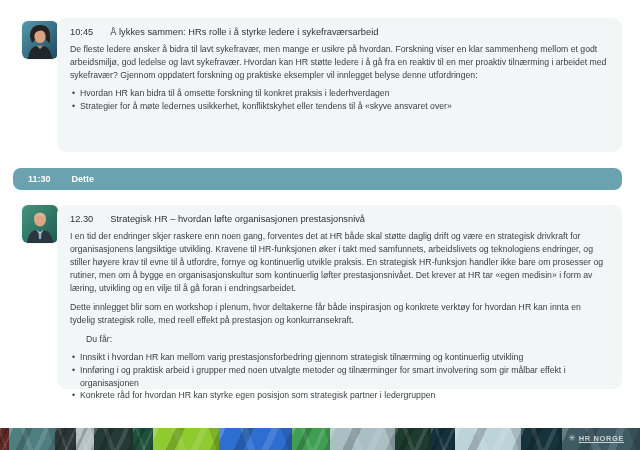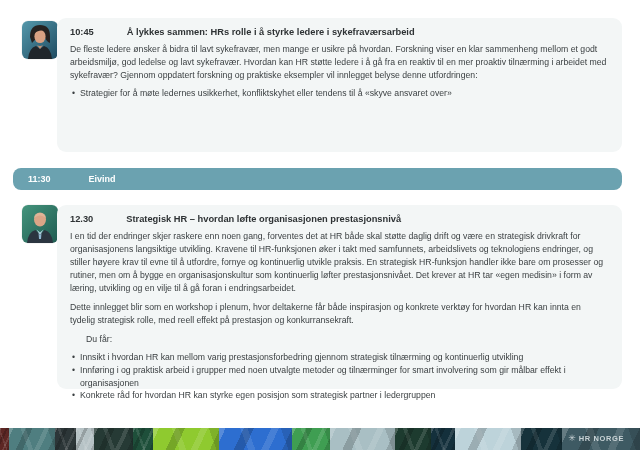--- a/index.html
+++ b/index.html
@@ -9,54 +9,54 @@
     font-family:"Liberation Sans","DejaVu Sans",sans-serif;
     -webkit-font-smoothing:antialiased;
   }
   .card {
     position:absolute; left:57px; width:565px; box-sizing:border-box;
     background:#f3f6f6; border-radius:9px;
     padding:7px 14px 9px 13px; color:#3a3f41;
   }
   .card1 { top:18px; height:134px; }
   .card2 { top:205px; height:184px; }
-  .title-row { display:flex; gap:33px; font-size:9.3px; font-weight:bold; color:#2e3234; margin-top:2px; white-space:nowrap; }
+  .title-row { display:flex; gap:17px; font-size:9.3px; font-weight:normal; color:#2e3234; margin-top:2px; white-space:nowrap; }
   .body-text { font-size:8.7px; line-height:13px; margin:6px 0 0 0; }
   .lead-in { margin-top:6px;padding-left:16px; }
   ul.bullets { list-style:none; margin:5px 0 0 0; padding:0; font-size:8.7px; line-height:12.8px; }
   ul.bullets li { padding-left:10px; position:relative; }
   ul.bullets li::before { content:"\2022"; position:absolute; left:2px; }
   .speaker { margin-top:8px; font-size:8.7px; }
   .speaker .name { font-weight:bold; color:#2e3234; }
   .avatar { position:absolute; left:22px; width:36px; height:38px; border-radius:6px; overflow:hidden; box-shadow:0 0 0 0.5px rgba(0,0,0,.08); }
   .avatar1 { top:21px; }
   .avatar2 { top:205px; }
   .avatar svg { display:block; }
   .lunch-bar {
     position:absolute; left:13px; top:168px; width:609px; height:22px; box-sizing:border-box;
     background:#6ba2b0; border-radius:8px; color:#ffffff; font-weight:bold; font-size:9px;
-    display:flex; align-items:center;gap:17px;
+    display:flex; align-items:center;
   }
   .lunch-time { margin-left:15px; }
   .lunch-label { margin-left:21px; }
   .footer { position:absolute; left:0; bottom:0; width:640px; height:22px; display:flex; }
   .fblock { height:22px; position:relative; }
   .fblock::after {
     content:""; position:absolute; inset:0;
     background:
       linear-gradient(115deg, rgba(255,255,255,.20) 0 8%, rgba(255,255,255,0) 8% 30%, rgba(0,0,0,.18) 30% 42%, rgba(0,0,0,0) 42% 63%, rgba(255,255,255,.12) 63% 72%, rgba(0,0,0,0) 72% 88%, rgba(0,0,0,.15) 88% 100%),
       linear-gradient(250deg, rgba(0,0,0,.12) 0 14%, rgba(0,0,0,0) 14% 55%, rgba(255,255,255,.10) 55% 64%, rgba(0,0,0,0) 64%);
   }
   .footer-logo {
     position:absolute; right:16px; top:6px; z-index:2;
     display:flex; align-items:center; gap:3px;
     color:#c9d3d6;
   }
   .footer-logo .mark { font-size:9px; line-height:9px; }
-  .footer-logo .word { font-size:7.5px; letter-spacing:0.6px; font-weight:bold; }
+  .footer-logo .word { font-size:7.5px; letter-spacing:0.6px; font-weight:bold;text-decoration:underline; }
 </style>
 </head>
 <body>
 
 <div class="avatar avatar1">
   <svg width="36" height="38" viewBox="0 0 36 38">
     <defs>
       <linearGradient id="bg1" x1="0" y1="0" x2="1" y2="1">
         <stop offset="0" stop-color="#5598ab"></stop>
           <stop offset="1" stop-color="#1d4a60"></stop>
@@ -71,27 +71,28 @@
   </svg>
 </div>
 
 <section class="card card1">
   <div class="title-row">
     <span>10:45</span>
     <span>Å lykkes sammen: HRs rolle i å styrke ledere i sykefraværsarbeid</span>
   </div>
   <p class="body-text">De fleste ledere ønsker å bidra til lavt sykefravær, men mange er usikre på hvordan. Forskning viser en klar sammenheng mellom et godt arbeidsmiljø, god ledelse og lavt sykefravær. Hvordan kan HR støtte ledere i å gå fra en reaktiv til en mer proaktiv tilnærming i arbeidet med sykefravær? Gjennom oppdatert forskning og praktiske eksempler vil innlegget belyse denne utfordringen:</p>
   <ul class="bullets">
+    <li>Hvordan HR kan bidra til å omsette forskning til konkret praksis i lederhverdagen</li>
     <li>Strategier for å møte ledernes usikkerhet, konfliktskyhet eller tendens til å «skyve ansvaret over»</li>
   </ul>
 </section>
 
 <div class="lunch-bar">
   <span class="lunch-time">11:30</span>
-  <span class="lunch-label">Eivind</span>
+  <span class="lunch-label">Dette</span>
 </div>
 
 <div class="avatar avatar2">
   <svg width="36" height="38" viewBox="0 0 36 38">
     <defs>
       <linearGradient id="bg2" x1="0" y1="0" x2="1" y2="1">
         <stop offset="0" stop-color="#45957d"></stop>
           <stop offset="1" stop-color="#1e5a50"></stop>
       </linearGradient>
     </defs>

